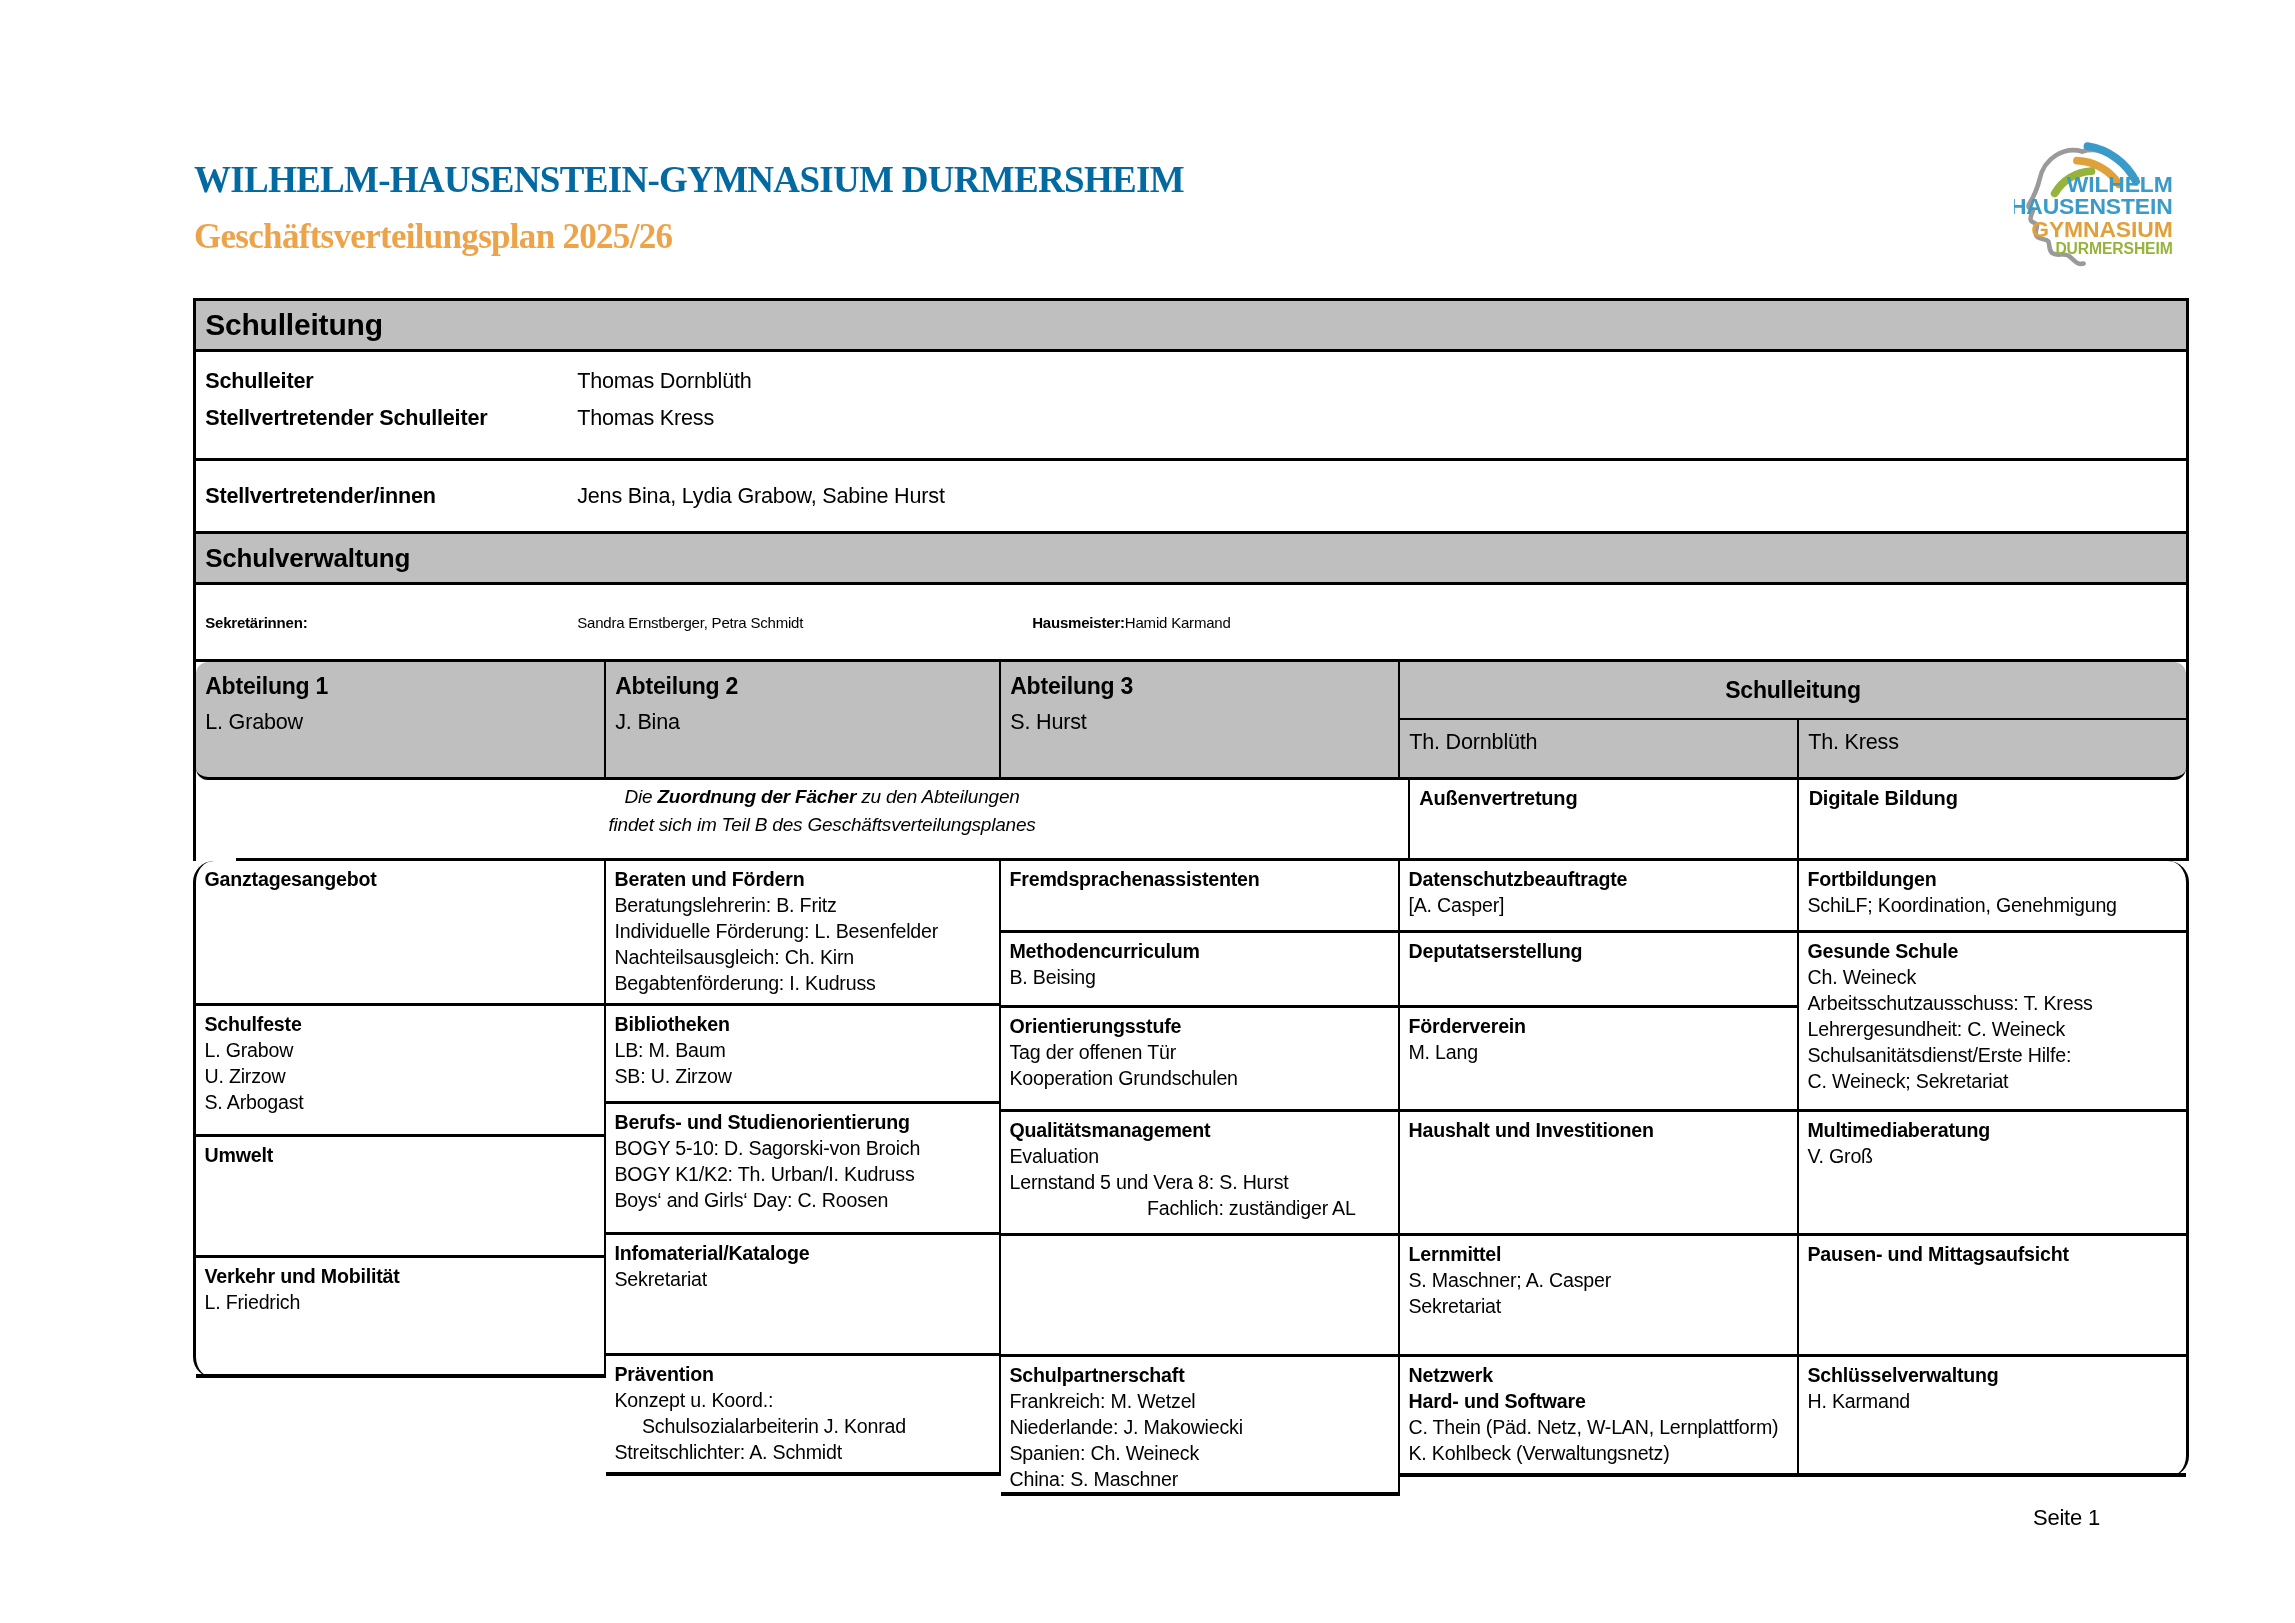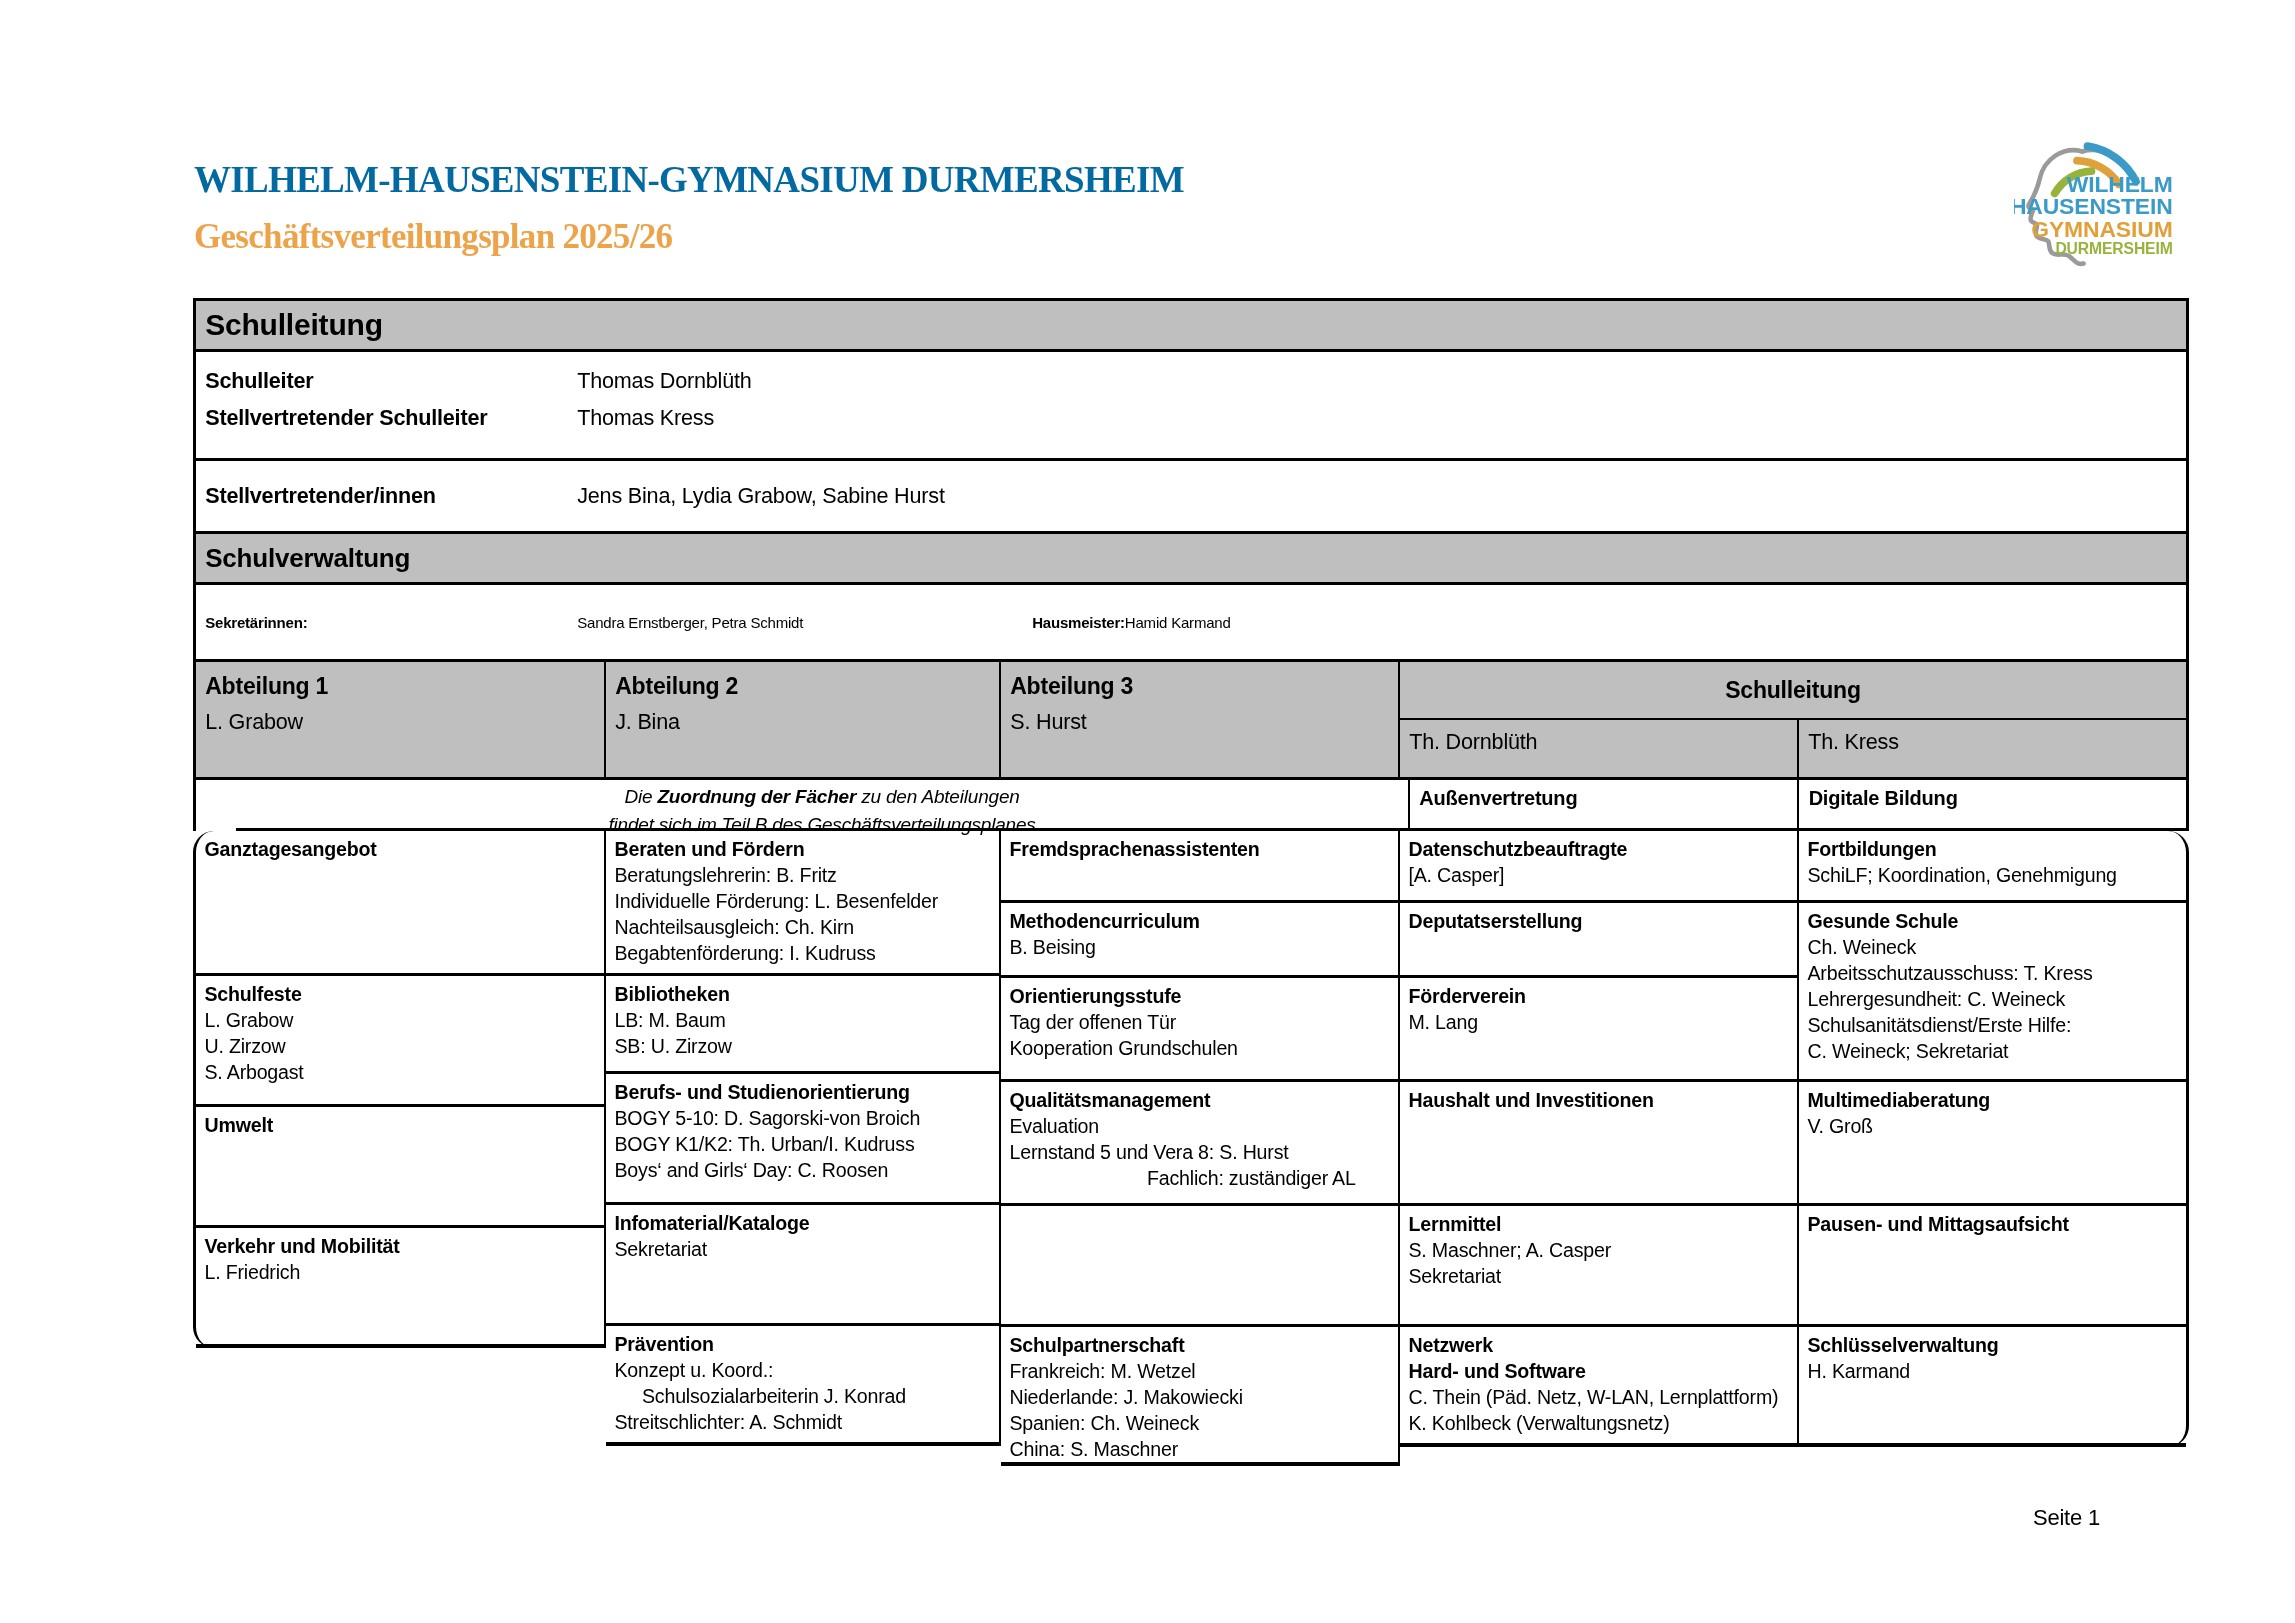--- a/index.html
+++ b/index.html
@@ -19,31 +19,31 @@
         font-weight:bold;display:flex;align-items:center;}
   .band1{height:51px;font-size:30px;}
   .band2{height:51px;font-size:26px;}
   .rowpair{height:109px;border-bottom:3.3px solid #000;box-sizing:border-box;padding-top:10.5px;font-size:21.6px;}
   .pline{display:flex;height:37px;align-items:center;}
   .plabel{width:372px;padding-left:9.2px;font-weight:bold;flex:none;}
   .rowsingle{height:73px;border-bottom:3.3px solid #000;box-sizing:border-box;display:flex;align-items:center;font-size:21.6px;}
   .rowsek{height:77px;border-bottom:3.9px solid #000;box-sizing:border-box;display:flex;align-items:center;font-size:15px;}
   .sekval{width:455px;flex:none;}
   
-  .hdrband{height:118px;box-sizing:border-box;border-bottom:3.9px solid #000;display:flex;background:#bfbfbf;}
+  .hdrband{height:118px;box-sizing:border-box;border-bottom:3.9px solid #000;display:flex;background:#bfbfbf;border-radius:12px;}
   .hcell{box-sizing:border-box;border-right:2.6px solid #000;padding:10.5px 0 0 9.2px;}
   .hcell .ht{font-size:23px;font-weight:bold;height:36px;}
   .hcell .hn{font-size:21.6px;}
   .hright{box-sizing:border-box;display:flex;flex-direction:column;}
   .hrtop{height:58px;box-sizing:border-box;border-bottom:2px solid #000;display:flex;align-items:center;justify-content:center;
          font-size:23px;font-weight:bold;}
   .hrbot{display:flex;flex:1;}
   .hrname{box-sizing:border-box;padding:9.2px 0 0 9.2px;font-size:21.6px;}
   
-  .noterow{display:flex;height:51px;box-sizing:border-box;border-bottom:3.3px solid #000;margin-left:40px;}
+  .noterow{display:flex;height:81px;box-sizing:border-box;border-bottom:3.3px solid #000;margin-left:40px;}
   .noteseg{box-sizing:border-box;border-right:2.6px solid #000;}
   .notetext{font-style:italic;font-size:19px;text-align:center;padding-top:3.3px;line-height:28px;}
   .notehdr{font-size:20px;font-weight:bold;padding:6.5px 0 0 9.2px;}
   
   .tbody{display:flex;align-items:flex-start;width:1996px;}
   .bcol{box-sizing:border-box;border-radius:21px;}
   .cell{box-sizing:border-box;border-bottom:3.3px solid #000;padding:4.6px 6.5px 0 8.5px;
         font-size:19.6px;line-height:26px;overflow:hidden;}
   .cell .ct{font-weight:bold;}
   .cell .cb{font-weight:bold;}

